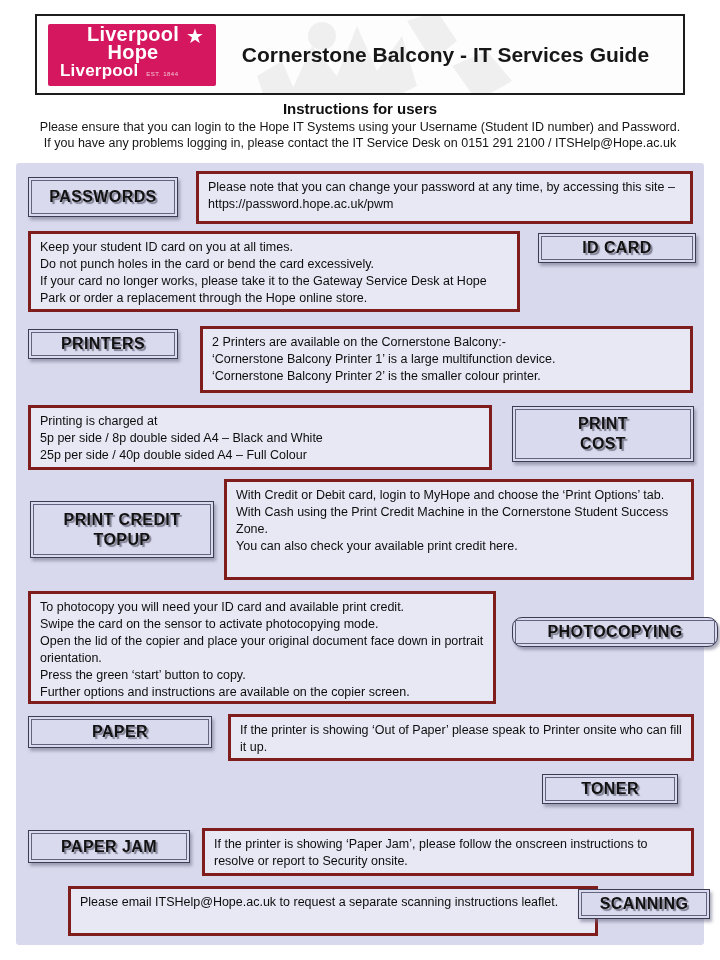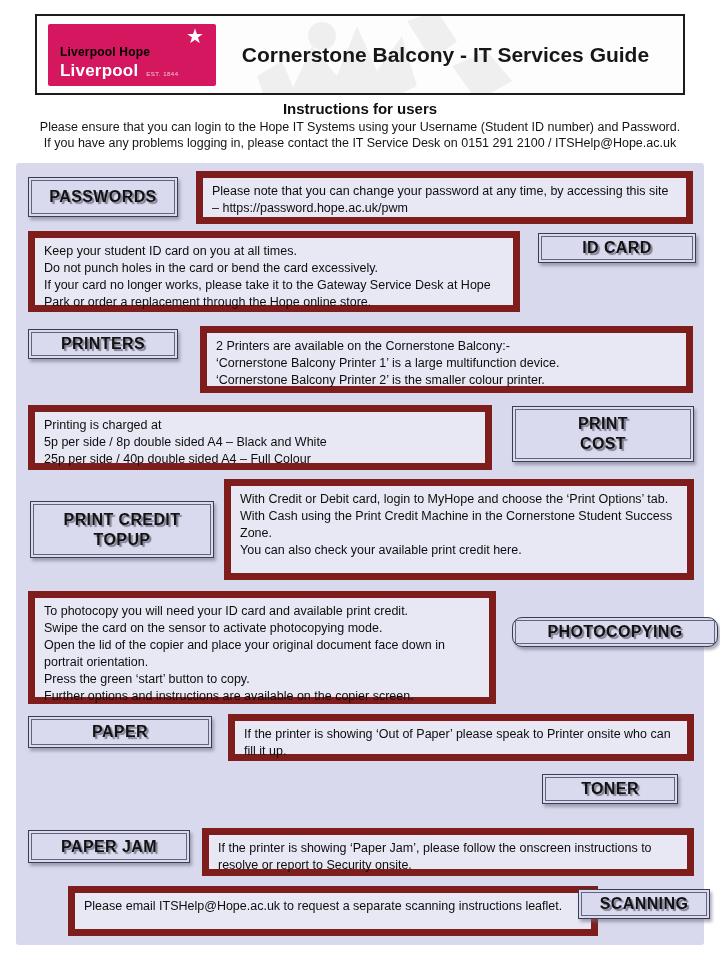--- a/index.html
+++ b/index.html
@@ -6,36 +6,36 @@
   html,body { width:720px; height:960px; background:#ffffff; font-family:"Liberation Sans", sans-serif; color:#111; }
   .page { position:relative; width:720px; height:960px; background:#fff; overflow:hidden; }
 
   
   .header-box { position:absolute; left:35px; top:14px; width:650px; height:81px;
     background:#fdfdfd; border:2px solid #1c1c1c; display:flex; align-items:center; overflow:hidden; }
   .watermark { position:absolute; left:190px; top:-10px; width:320px; height:110px; opacity:0.5; pointer-events:none; }
   .logo { position:relative; margin-left:11px; width:168px; height:62px; background:#d4175e;
     border-radius:2px; padding:8px 10px 6px 12px; display:flex; flex-direction:column; justify-content:flex-end; z-index:2; }
   .logo-star { position:absolute; top:2px; right:12px; color:#ffffff; font-size:20px; line-height:20px; }
-  .logo-line1 { color:#000000; font-weight:bold; font-size:12px; line-height:18px; letter-spacing:0.2px; }
+  .logo-line1 { color:#ffffff; font-weight:bold; font-size:20px; line-height:18px; letter-spacing:0.2px;text-align:center; }
   .logo-row2 { display:flex; align-items:baseline; gap:8px; }
   .logo-line2 { color:#fff; font-weight:bold; font-size:17px; line-height:19px; letter-spacing:0.2px; }
   .logo-est { color:#f4c6d6; font-size:6px; letter-spacing:0.5px; }
   .header-title { flex:1; text-align:center; font-size:21px; font-weight:bold; color:#171717; z-index:2; padding-right:8px; }
 
   
   .instructions { position:absolute; left:0; top:100px; width:720px; text-align:center; }
   .instructions h2 { font-size:15px; font-weight:bold; margin-bottom:2px; color:#101010; }
   .instructions p { font-size:12.5px; line-height:16px; color:#151515; }
 
   
   .panel { position:absolute; left:16px; top:163px; width:688px; height:782px;
     background:#d9d9ed; border-radius:3px; }
 
-  .text-box { position:absolute; background:#e8e8f5; border:7px solid #7f1d1d;
+  .text-box { position:absolute; background:#e8e8f5; border:3px solid #7f1d1d;
     padding:5px 8px 4px 9px; font-size:12.5px; line-height:17px; color:#0d0d0d; white-space:pre-line; }
 
   .label-box { position:absolute; background:#dadaee; border:1px solid #3c3c55;
     padding:2px; box-shadow:2px 3px 3px rgba(108,108,135,0.55); }
   .label-inner { width:100%; height:100%; border:1px solid #63637f;
     display:flex; align-items:center; justify-content:center; text-align:center;
     font-size:16px; font-weight:600; letter-spacing:0.4px; color:#121212;
     text-shadow:2px 2px 1px rgba(105,105,125,0.8); white-space:pre-line; line-height:1.22; }
 
   

